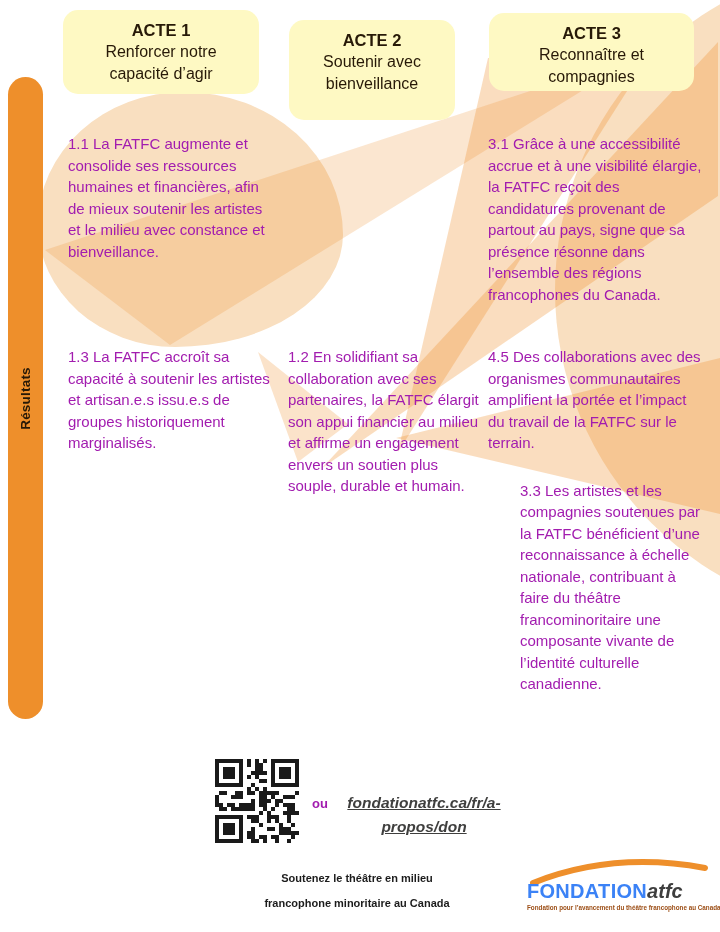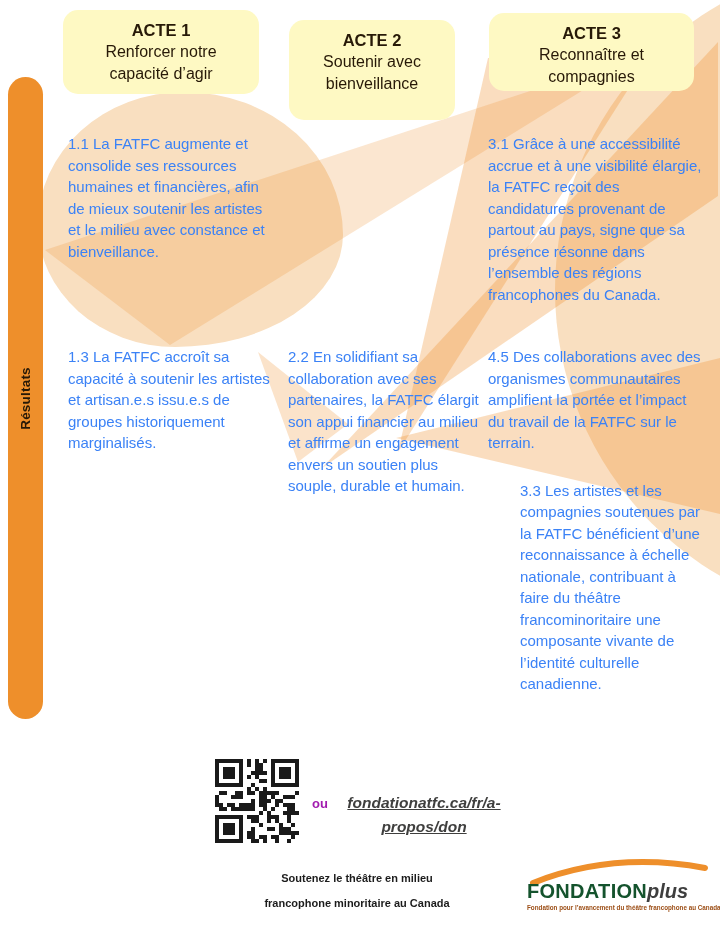--- a/index.html
+++ b/index.html
@@ -52,21 +52,21 @@
   .acte-1{left:63px;top:10px;width:196px;height:84px;}
   .acte-2{left:289px;top:20px;width:166px;height:100px;}
   .acte-3{left:489px;top:13px;width:205px;height:78px;}
   .acte-title{font-size:16.5px;font-weight:bold;line-height:22px;}
   .acte-subtitle{font-size:16px;font-weight:normal;line-height:22px;padding:0 28px;}
 
   
   .pgroup{position:absolute;z-index:2;}
   .pgroup p{
     margin:0 0 26px 0;
-    font-size:15px;line-height:21.5px;color:#3b82f6;
+    font-size:15px;line-height:21.5px;color:#a21caf;
   }
   .g1{left:68px;top:133px;width:202px;}
   .g2{left:68px;top:346px;width:202px;}
   .g2 p + p{margin-top:16px;}
   .g3{left:288px;top:133px;width:194px;}
   .g4{left:288px;top:346px;width:194px;}
   .g5{left:488px;top:133px;width:214px;}
   .g6{left:488px;top:346px;width:214px;}
   .g6 p + p{margin-top:22px;margin-left:32px;}
 
@@ -80,21 +80,21 @@
   }
   .donation-link span{display:block;text-decoration:underline;font-style:italic;}
   .support-text{
     position:absolute;z-index:2;left:168px;top:866px;width:378px;
     text-align:center;font-size:11px;font-weight:bold;color:#1c1c1c;
     line-height:24.5px;
   }
   .logo{position:absolute;z-index:2;left:527px;top:858px;width:200px;}
   .logo-swoosh{display:block;margin-left:2px;}
   .logo-text{margin-top:-6px;white-space:nowrap;}
-  .logo-primary{font-size:20px;font-weight:900;color:#14532d;letter-spacing:0.3px;}
+  .logo-primary{font-size:20px;font-weight:900;color:#3b82f6;letter-spacing:0.3px;}
   .logo-secondary{font-size:20px;font-weight:900;font-style:italic;color:#3E3E3E;}
   .logo-tagline{
     margin-top:1px;font-size:6.3px;font-weight:bold;color:#9C4E16;
     white-space:nowrap;letter-spacing:0px;
   }
 </style>
 </head>
 <body>
 
 <div class="canvas">
@@ -124,21 +124,21 @@
     <div class="acte-subtitle">Reconnaître et compagnies</div>
   </div>
 
   <div class="pgroup g1">
     <p>1.1 La FATFC augmente et consolide ses ressources humaines et financières, afin de mieux soutenir les artistes et le milieu avec constance et bienveillance.</p>
   </div>
   <div class="pgroup g2">
     <p>1.3 La FATFC accroît sa capacité à soutenir les artistes et artisan.e.s issu.e.s de groupes historiquement marginalisés.</p>
   </div>
   <div class="pgroup g4">
-    <p>2.2 En solidifiant sa collaboration avec ses partenaires, la FATFC élargit son appui financier au milieu et affirme un engagement envers un soutien plus souple, durable et humain.</p>
+    <p>1.2 En solidifiant sa collaboration avec ses partenaires, la FATFC élargit son appui financier au milieu et affirme un engagement envers un soutien plus souple, durable et humain.</p>
   </div>
   <div class="pgroup g5">
     <p>3.1 Grâce à une accessibilité accrue et à une visibilité élargie, la FATFC reçoit des candidatures provenant de partout au pays, signe que sa présence résonne dans l’ensemble des régions francophones du Canada.</p>
   </div>
   <div class="pgroup g6">
     <p>4.5 Des collaborations avec des organismes communautaires amplifient la portée et l’impact du travail de la FATFC sur le terrain.</p>
     <p>3.3 Les artistes et les compagnies soutenues par la FATFC bénéficient d’une reconnaissance à échelle nationale, contribuant à faire du théâtre francominoritaire une composante vivante de l’identité culturelle canadienne.</p>
   </div>
 
   <div class="qr"><svg width="84" height="84" viewBox="0 0 84 84" xmlns="http://www.w3.org/2000/svg">
@@ -282,18 +282,18 @@
   <div class="support-text">
     <div>Soutenez le théâtre en milieu</div>
     <div>francophone minoritaire au Canada</div>
   </div>
 
   <div class="logo">
     <svg class="logo-swoosh" width="180" height="28" viewBox="0 0 180 28">
       <path d="M4 25 Q 84 -7 176 10" fill="none" stroke="#EE8F2B" stroke-width="6" stroke-linecap="round"></path>
     </svg>
     <div class="logo-text">
-      <span class="logo-primary">FONDATION</span><span class="logo-secondary">plus</span>
+      <span class="logo-primary">FONDATION</span><span class="logo-secondary">atfc</span>
     </div>
     <div class="logo-tagline">Fondation pour l’avancement du théâtre francophone au Canada</div>
   </div>
 
 </div>
 
 </body></html>

